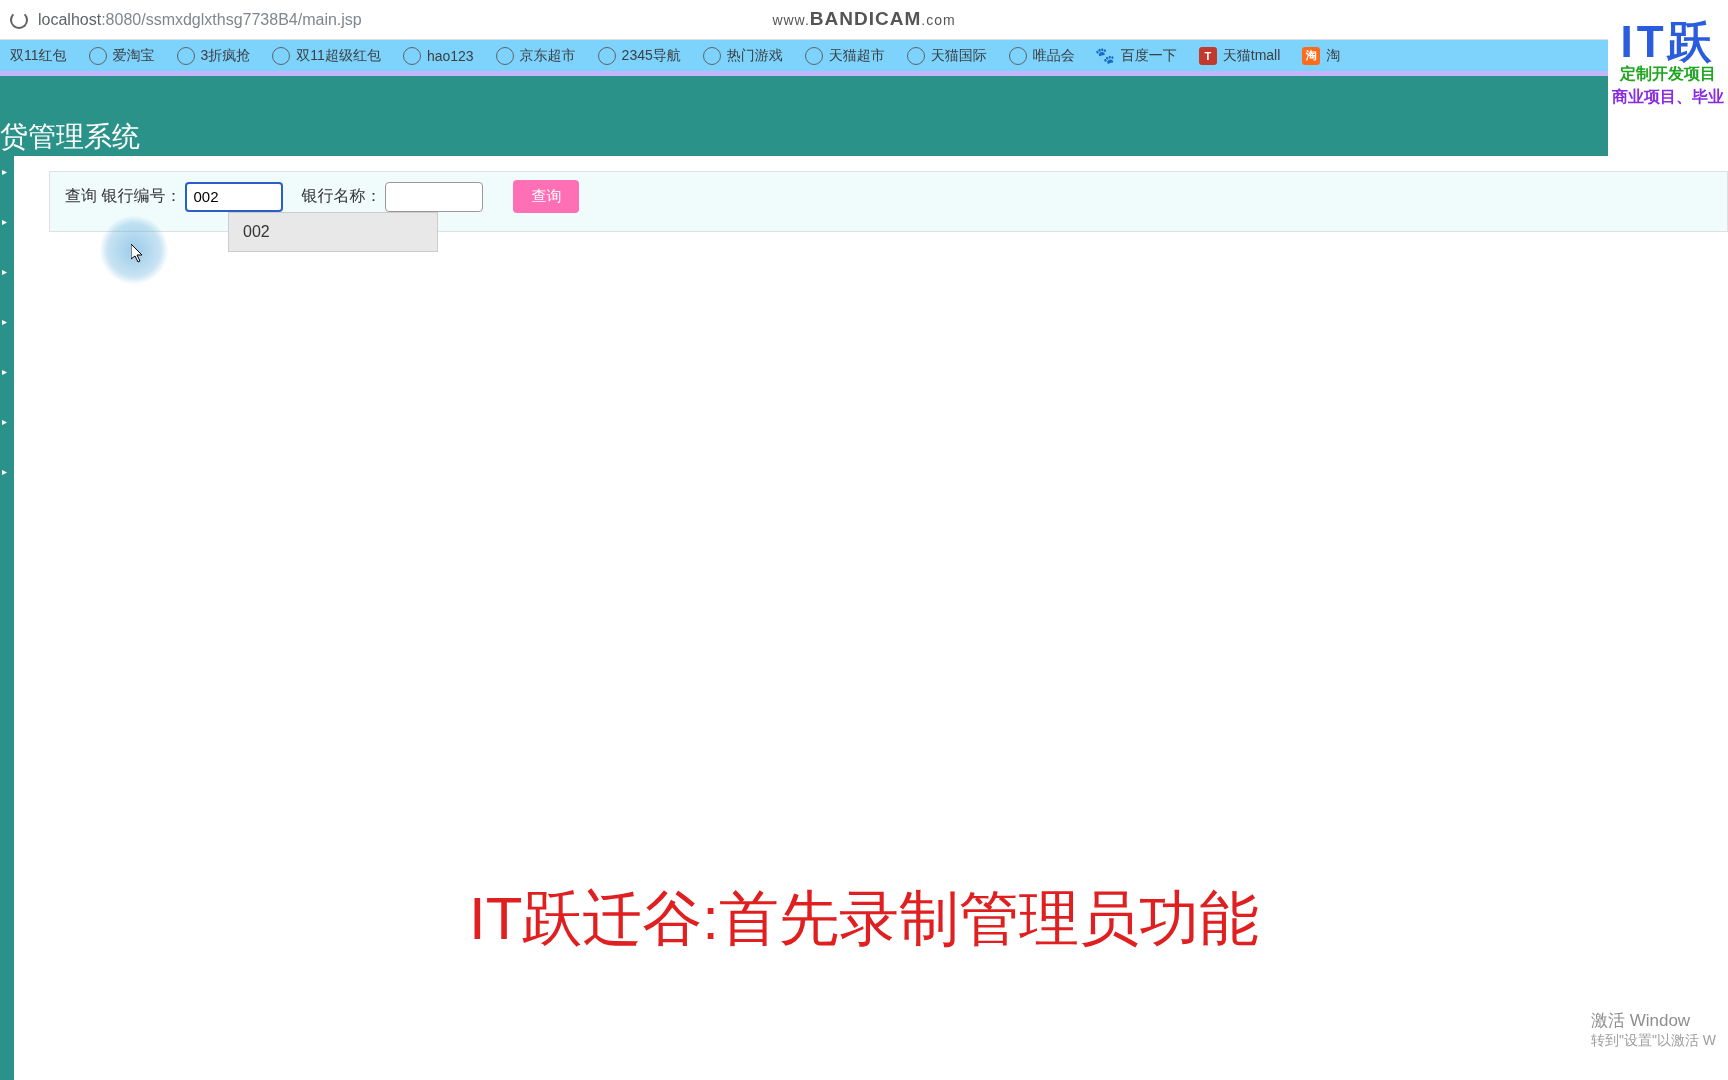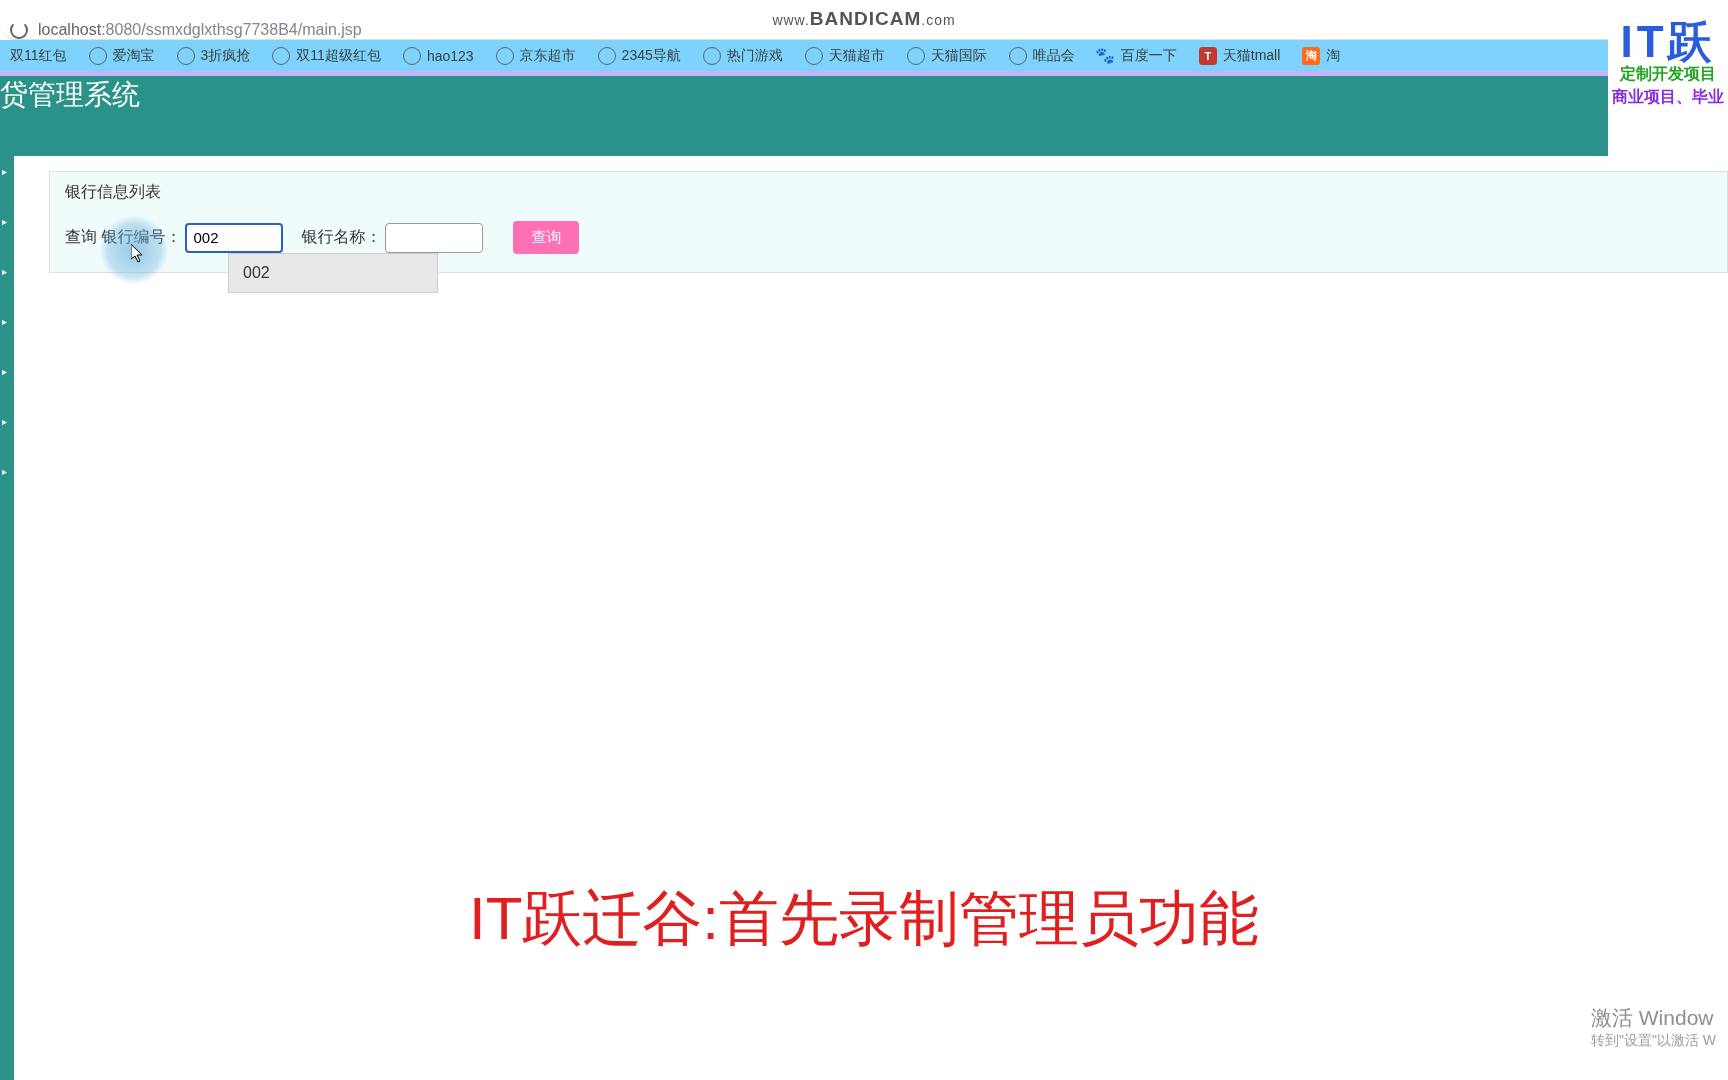--- a/index.html
+++ b/index.html
@@ -8,25 +8,24 @@
       box-sizing: border-box;
       font-family: "Microsoft YaHei", Arial, sans-serif;
     }
     body {
       background: #fff;
       overflow: hidden;
     }
     .address-bar {
       height: 40px;
       display: flex;
-      align-items: flex-end;
+      align-items: center;
       padding: 0 10px;
       background: #fff;
       border-bottom: 1px solid #e0e0e0;
-      border-radius: 16px;
     }
     .address-bar .reload-icon {
       width: 18px;
       height: 18px;
       margin-right: 10px;
       border: 2px solid #5f6368;
       border-radius: 50%;
       border-top-color: transparent;
       position: relative;
       cursor: pointer;
@@ -91,21 +90,21 @@
     .bookmark-item .bm-icon.paw {
       border: none;
       font-size: 16px;
       color: #2a5cde;
     }
     .app-header {
       height: 80px;
       background: #2b9289;
       color: #fff;
       display: flex;
-      align-items: flex-start;
+      align-items: flex-end;
       padding-left: 0;
       position: relative;
     }
     .app-header .title {
       font-size: 28px;
       font-weight: 500;
       margin-left: 0px;
     }
     .app-header .user-info {
       position: absolute;
@@ -290,21 +289,21 @@
       white-space: nowrap;
     }
     .win-activate {
       position: absolute;
       bottom: 30px;
       right: 12px;
       text-align: left;
       color: #888;
     }
     .win-activate .l1 {
-      font-size: 21px;
+      font-size: 17px;
       color: #8e8e8e;
     }
     .win-activate .l2 {
       font-size: 14px;
       color: #9e9e9e;
     }
   </style>
 </head>
 <body>
 
@@ -388,21 +387,20 @@
     <span class="chev" style="top:10px">▸</span>
     <span class="chev" style="top:60px">▸</span>
     <span class="chev" style="top:110px">▸</span>
     <span class="chev" style="top:160px">▸</span>
     <span class="chev" style="top:210px">▸</span>
     <span class="chev" style="top:260px">▸</span>
     <span class="chev" style="top:310px">▸</span>
   </div>
   <div class="content">
     <div class="panel">
-      <div class="panel-title">银行信息列表</div>
       <div class="search-row">
         <label>查询 银行编号：</label>
         <input type="text" value="002" style="">
         <label>银行名称：</label>
         <input type="text" class="name-input" value="" style="">
         <button class="search-btn">查询</button>
         <div class="autocomplete">
           <div class="autocomplete-item">002</div>
         </div>
       </div>

